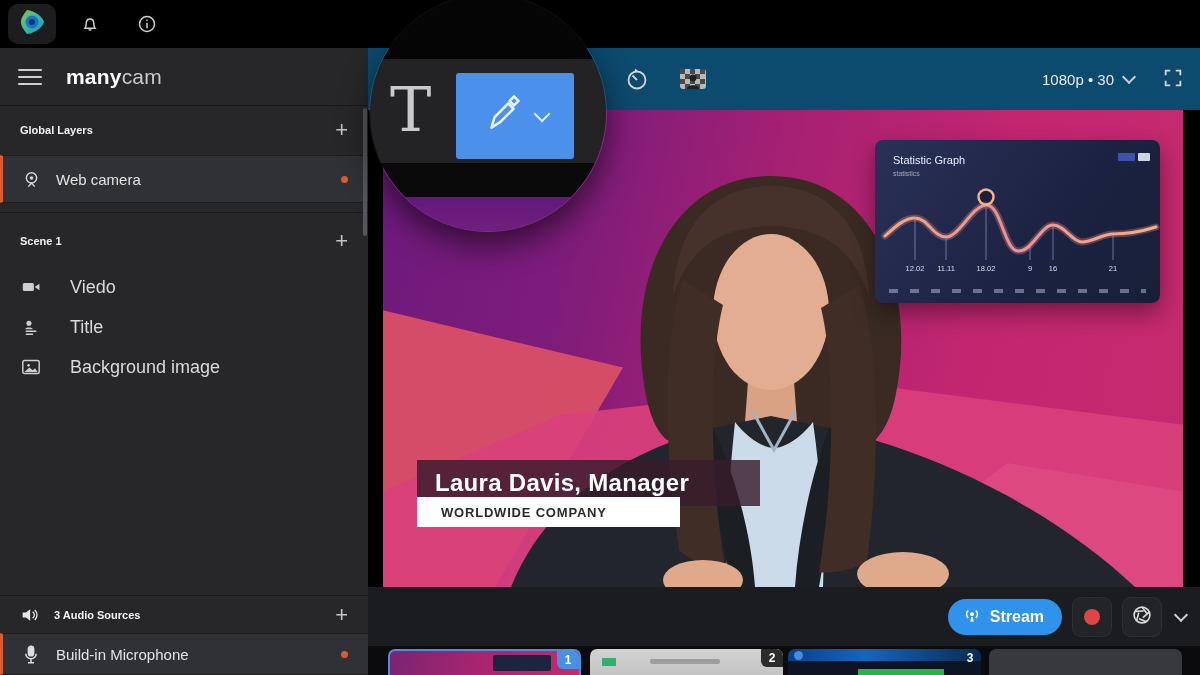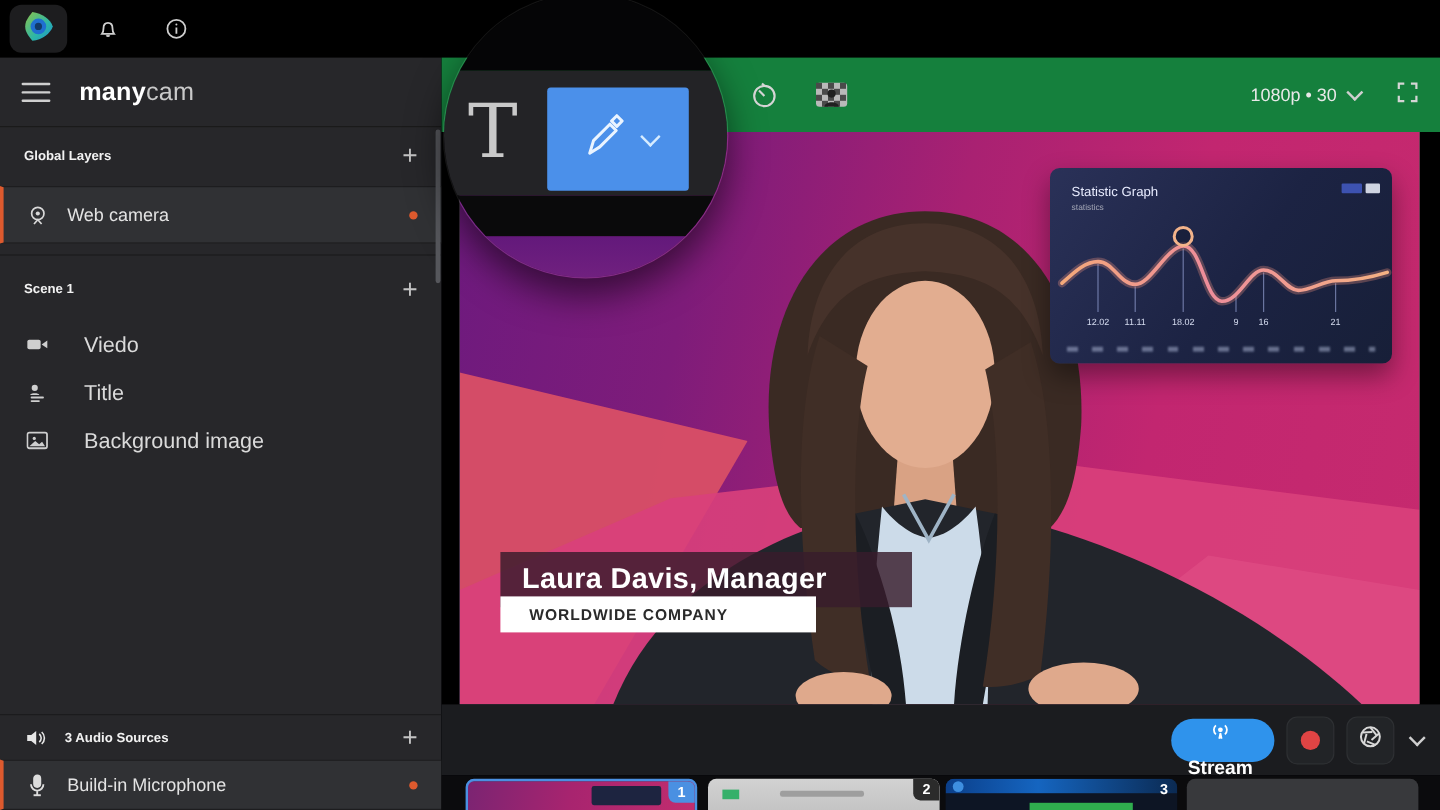--- a/index.html
+++ b/index.html
@@ -27,27 +27,27 @@
   .row{width:368px;height:48px;display:flex;align-items:center;box-sizing:border-box;padding:0 20px;gap:14px;font-size:15px;color:#e3e3e3;}
   .row.sel{background:#303134;border-left:3px solid #dd5a2e;padding-left:17px;border-top:1px solid #1d1d1f;border-bottom:1px solid #1d1d1f;}
   .row .dot{margin-left:auto;width:7px;height:7px;border-radius:50%;background:#dd5a2e;}
   .row-sm{height:40px;gap:28px;font-size:18px;color:#dadada;}
   .divider{width:368px;height:1px;background:#1b1b1d;}
   .icn{width:22px;height:20px;display:flex;align-items:center;justify-content:center;color:#cfcfcf;flex:0 0 auto;}
   .scrollthumb{right:1px;top:60px;width:4px;height:128px;background:#56575c;border-radius:2px;}
 
   
   .main{left:368px;top:48px;width:832px;height:627px;background:#000;}
-  .toolbar{left:0;top:0;width:832px;height:62px;background:#15803d;display:flex;align-items:center;}
+  .toolbar{left:0;top:0;width:832px;height:62px;background:#0c4a6e;display:flex;align-items:center;}
   .tool{width:34px;height:34px;display:flex;align-items:center;justify-content:center;color:#d5d5d5;cursor:pointer;}
   .res{margin-left:auto;display:flex;align-items:center;gap:10px;color:#e8e8e8;font-size:15px;padding-right:16px;}
   .chev{width:8px;height:8px;border-right:2px solid #cfcfcf;border-bottom:2px solid #cfcfcf;transform:rotate(45deg);margin-top:-4px;}
 
   
-  .video{left:15px;top:62px;width:800px;height:477px;overflow:hidden;background:#737373;}
+  .video{left:15px;top:62px;width:800px;height:477px;overflow:hidden;background:#701a75;}
   .vbg{left:0;top:0;width:800px;height:477px;}
   .vbg1{background:linear-gradient(102deg,#6d1a7e 0%,#7e1c7a 24%,#a92172 48%,#c22670 70%,#c62a6e 100%);}
   .vbg2{background:#d94f66;clip-path:polygon(0 42%,30% 54%,14% 100%,0 100%);opacity:.95;}
   .vbg3{background:#d9407b;clip-path:polygon(0 80%,22% 64%,58% 57%,100% 66%,100% 100%,0 100%);opacity:.9;}
   .vbg4{background:#e04e86;clip-path:polygon(58% 100%,78% 74%,100% 80%,100% 100%);opacity:.65;}
 
   .graph-card{left:492px;top:30px;width:285px;height:163px;border-radius:8px;
               background:linear-gradient(125deg,#2a3158 0%,#1c2343 55%,#171f38 100%);
               box-shadow:0 10px 22px rgba(0,0,0,.4);}
   .gtitle{left:18px;top:14px;font-size:11px;color:#e8ecff;}
@@ -60,21 +60,21 @@
 
   .lt-name{left:34px;top:350px;width:343px;height:46px;background:rgba(56,28,44,.82);
            display:flex;align-items:center;padding-left:18px;box-sizing:border-box;
            font-size:24px;font-weight:700;color:#fff;letter-spacing:.3px;}
   .lt-co{left:34px;top:387px;width:263px;height:30px;background:#fff;display:flex;align-items:center;
          padding-left:24px;box-sizing:border-box;font-size:13px;font-weight:700;color:#2a2a2a;letter-spacing:.8px;}
 
   
   .ctrl{left:0;top:539px;width:832px;height:59px;background:#1b1c1f;display:flex;align-items:center;justify-content:flex-end;gap:10px;padding-right:14px;box-sizing:border-box;}
   .stream-btn{height:36px;padding:0 18px 0 14px;border-radius:18px;background:#2f93ec;display:flex;align-items:center;gap:8px;
-              color:#fff;font-size:16px;font-weight:700;cursor:pointer;flex-direction:column;}
+              color:#fff;font-size:16px;font-weight:700;cursor:pointer;}
   .sq-btn{width:38px;height:38px;border-radius:9px;background:#222427;border:1px solid #2e3033;display:flex;align-items:center;justify-content:center;cursor:pointer;}
   .rec-dot{width:16px;height:16px;border-radius:50%;background:#e04444;}
   .ctrl .chev{margin-left:4px;}
 
   
   .thumbs{left:0;top:598px;width:832px;height:29px;background:#0b0b0d;}
   .thumb{top:3px;height:40px;width:193px;border-radius:7px 7px 0 0;overflow:hidden;cursor:pointer;}
   .badge{position:absolute;top:0;right:0;min-width:22px;height:18px;display:flex;align-items:center;justify-content:center;
          font-size:12px;font-weight:700;color:#fff;border-radius:0 6px 0 6px;}
 

